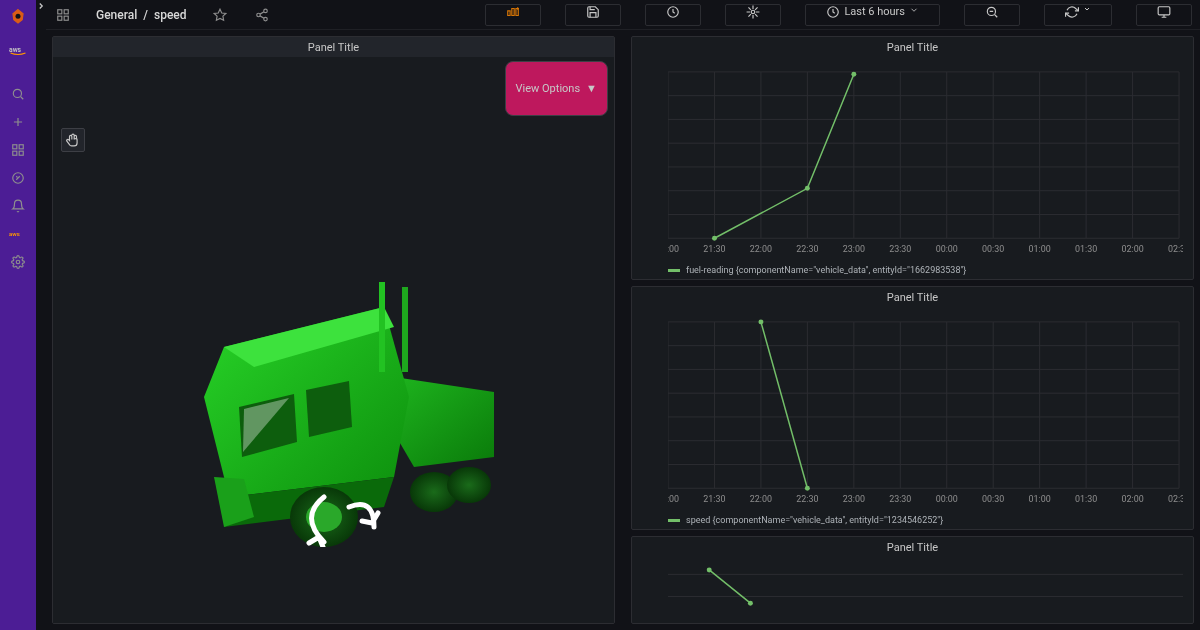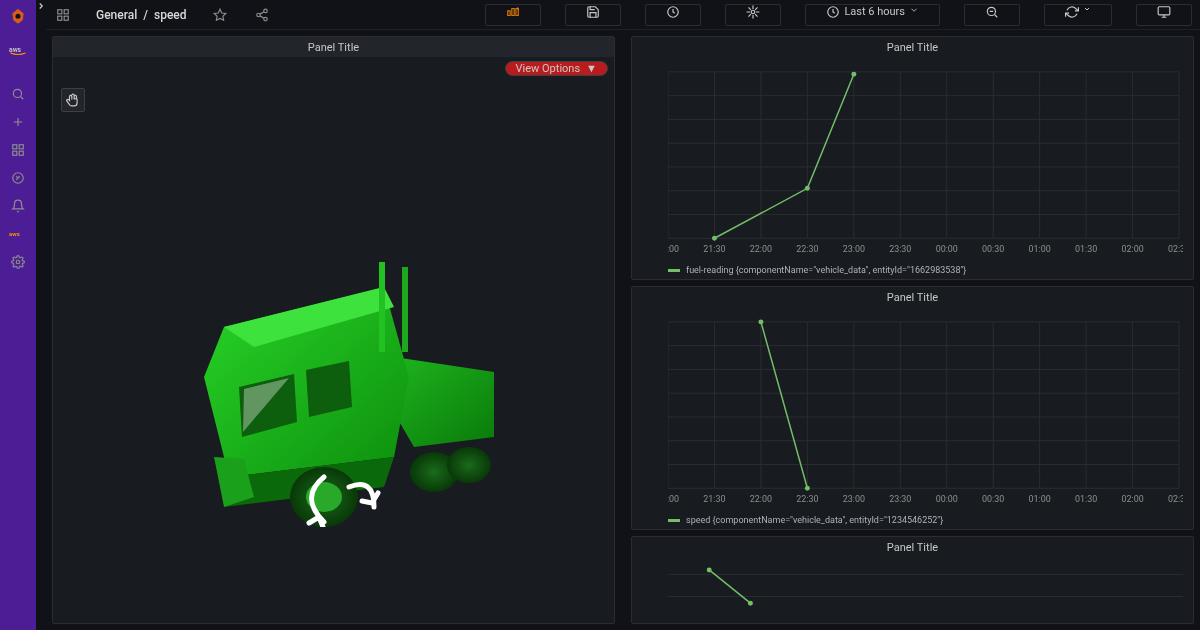--- a/index.html
+++ b/index.html
@@ -19,21 +19,21 @@
 .content{flex:1;display:grid;grid-template-columns:1fr 1fr;gap:16px;padding:6px;min-height:0}
 .left-panel{background:#181b1f;border:1px solid #2c2d32;border-radius:2px;display:flex;flex-direction:column}
 .right-col{display:flex;flex-direction:column;gap:6px;min-height:0}
 .panel{background:#181b1f;border:1px solid #2c2d32;border-radius:2px;display:flex;flex-direction:column}
 .panel.c1{height:244px}
 .panel.c2{height:244px}
 .panel.c3{flex:1;min-height:0}
 .panel-header{height:20px;display:flex;align-items:center;justify-content:center;color:#c7c7c7;font-size:11px}
 .left-panel .panel-header{background:#22252b}
 .view-options-bar{display:flex;justify-content:flex-end;padding:4px 6px}
-.view-options{border:1px solid #3d3f45;border-radius:8px;padding:0 10px;color:#c7c7c7;cursor:pointer;display:flex;align-items:center;gap:6px;font-size:11px;background:#b91c1c}
+.view-options{border:1px solid #3d3f45;border-radius:8px;padding:20px 10px;color:#c7c7c7;cursor:pointer;display:flex;align-items:center;gap:6px;font-size:11px;background:#be185d}
 .viewer{flex:1;position:relative;background:#181b1f;display:flex;align-items:center;justify-content:center}
 .pan-tool{position:absolute;top:8px;left:8px;width:24px;height:24px;border:1px solid #3d3f45;background:#22252b;display:flex;align-items:center;justify-content:center;cursor:pointer;border-radius:2px}
 .truck-img{width:420px;height:350px;position:relative}
 .chart-body{flex:1;padding:6px 10px 4px 36px;position:relative;min-height:0}
 .chart-svg{width:100%;height:100%}
 .chart-axis-text{fill:#8e8e8e;font-size:9px}
 .chart-line{stroke:#73bf69;stroke-width:1.5;fill:none}
 .chart-dot{fill:#73bf69}
 .chart-grid{stroke:#2c2d32;stroke-width:1}
 .legend{display:flex;align-items:center;gap:6px;padding:0 10px 4px 36px;color:#aeb3b8;font-size:9px}

